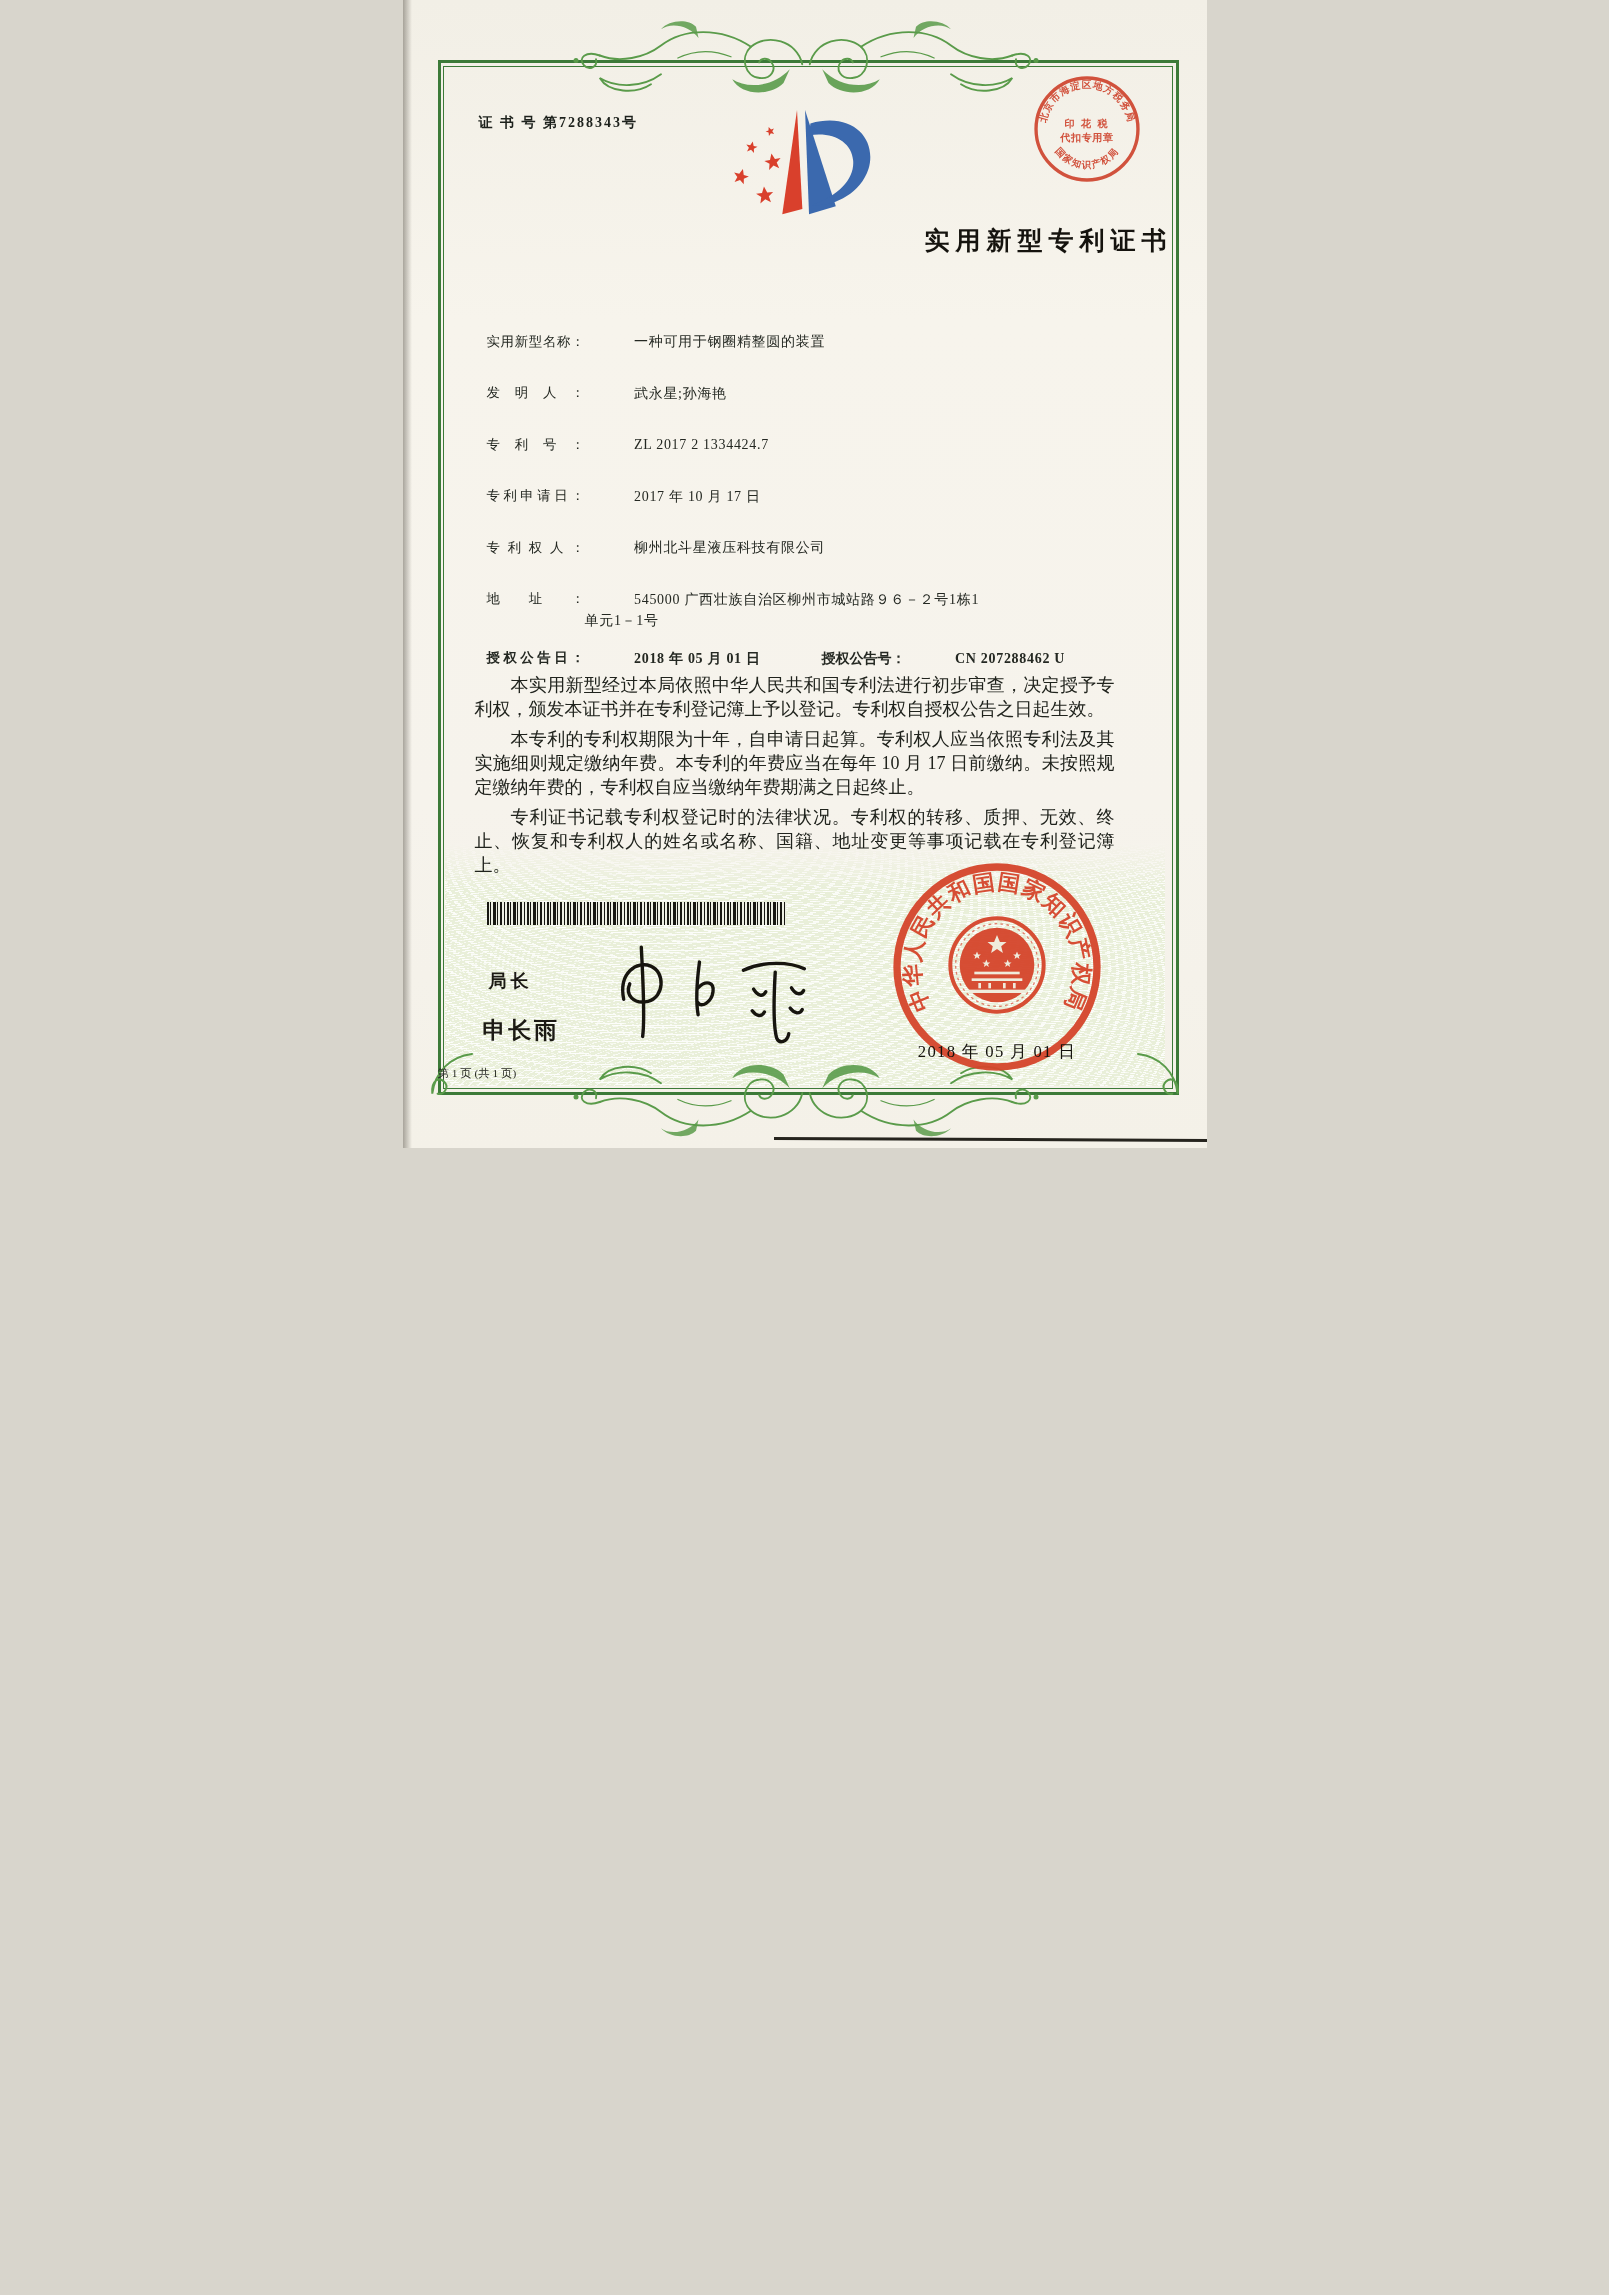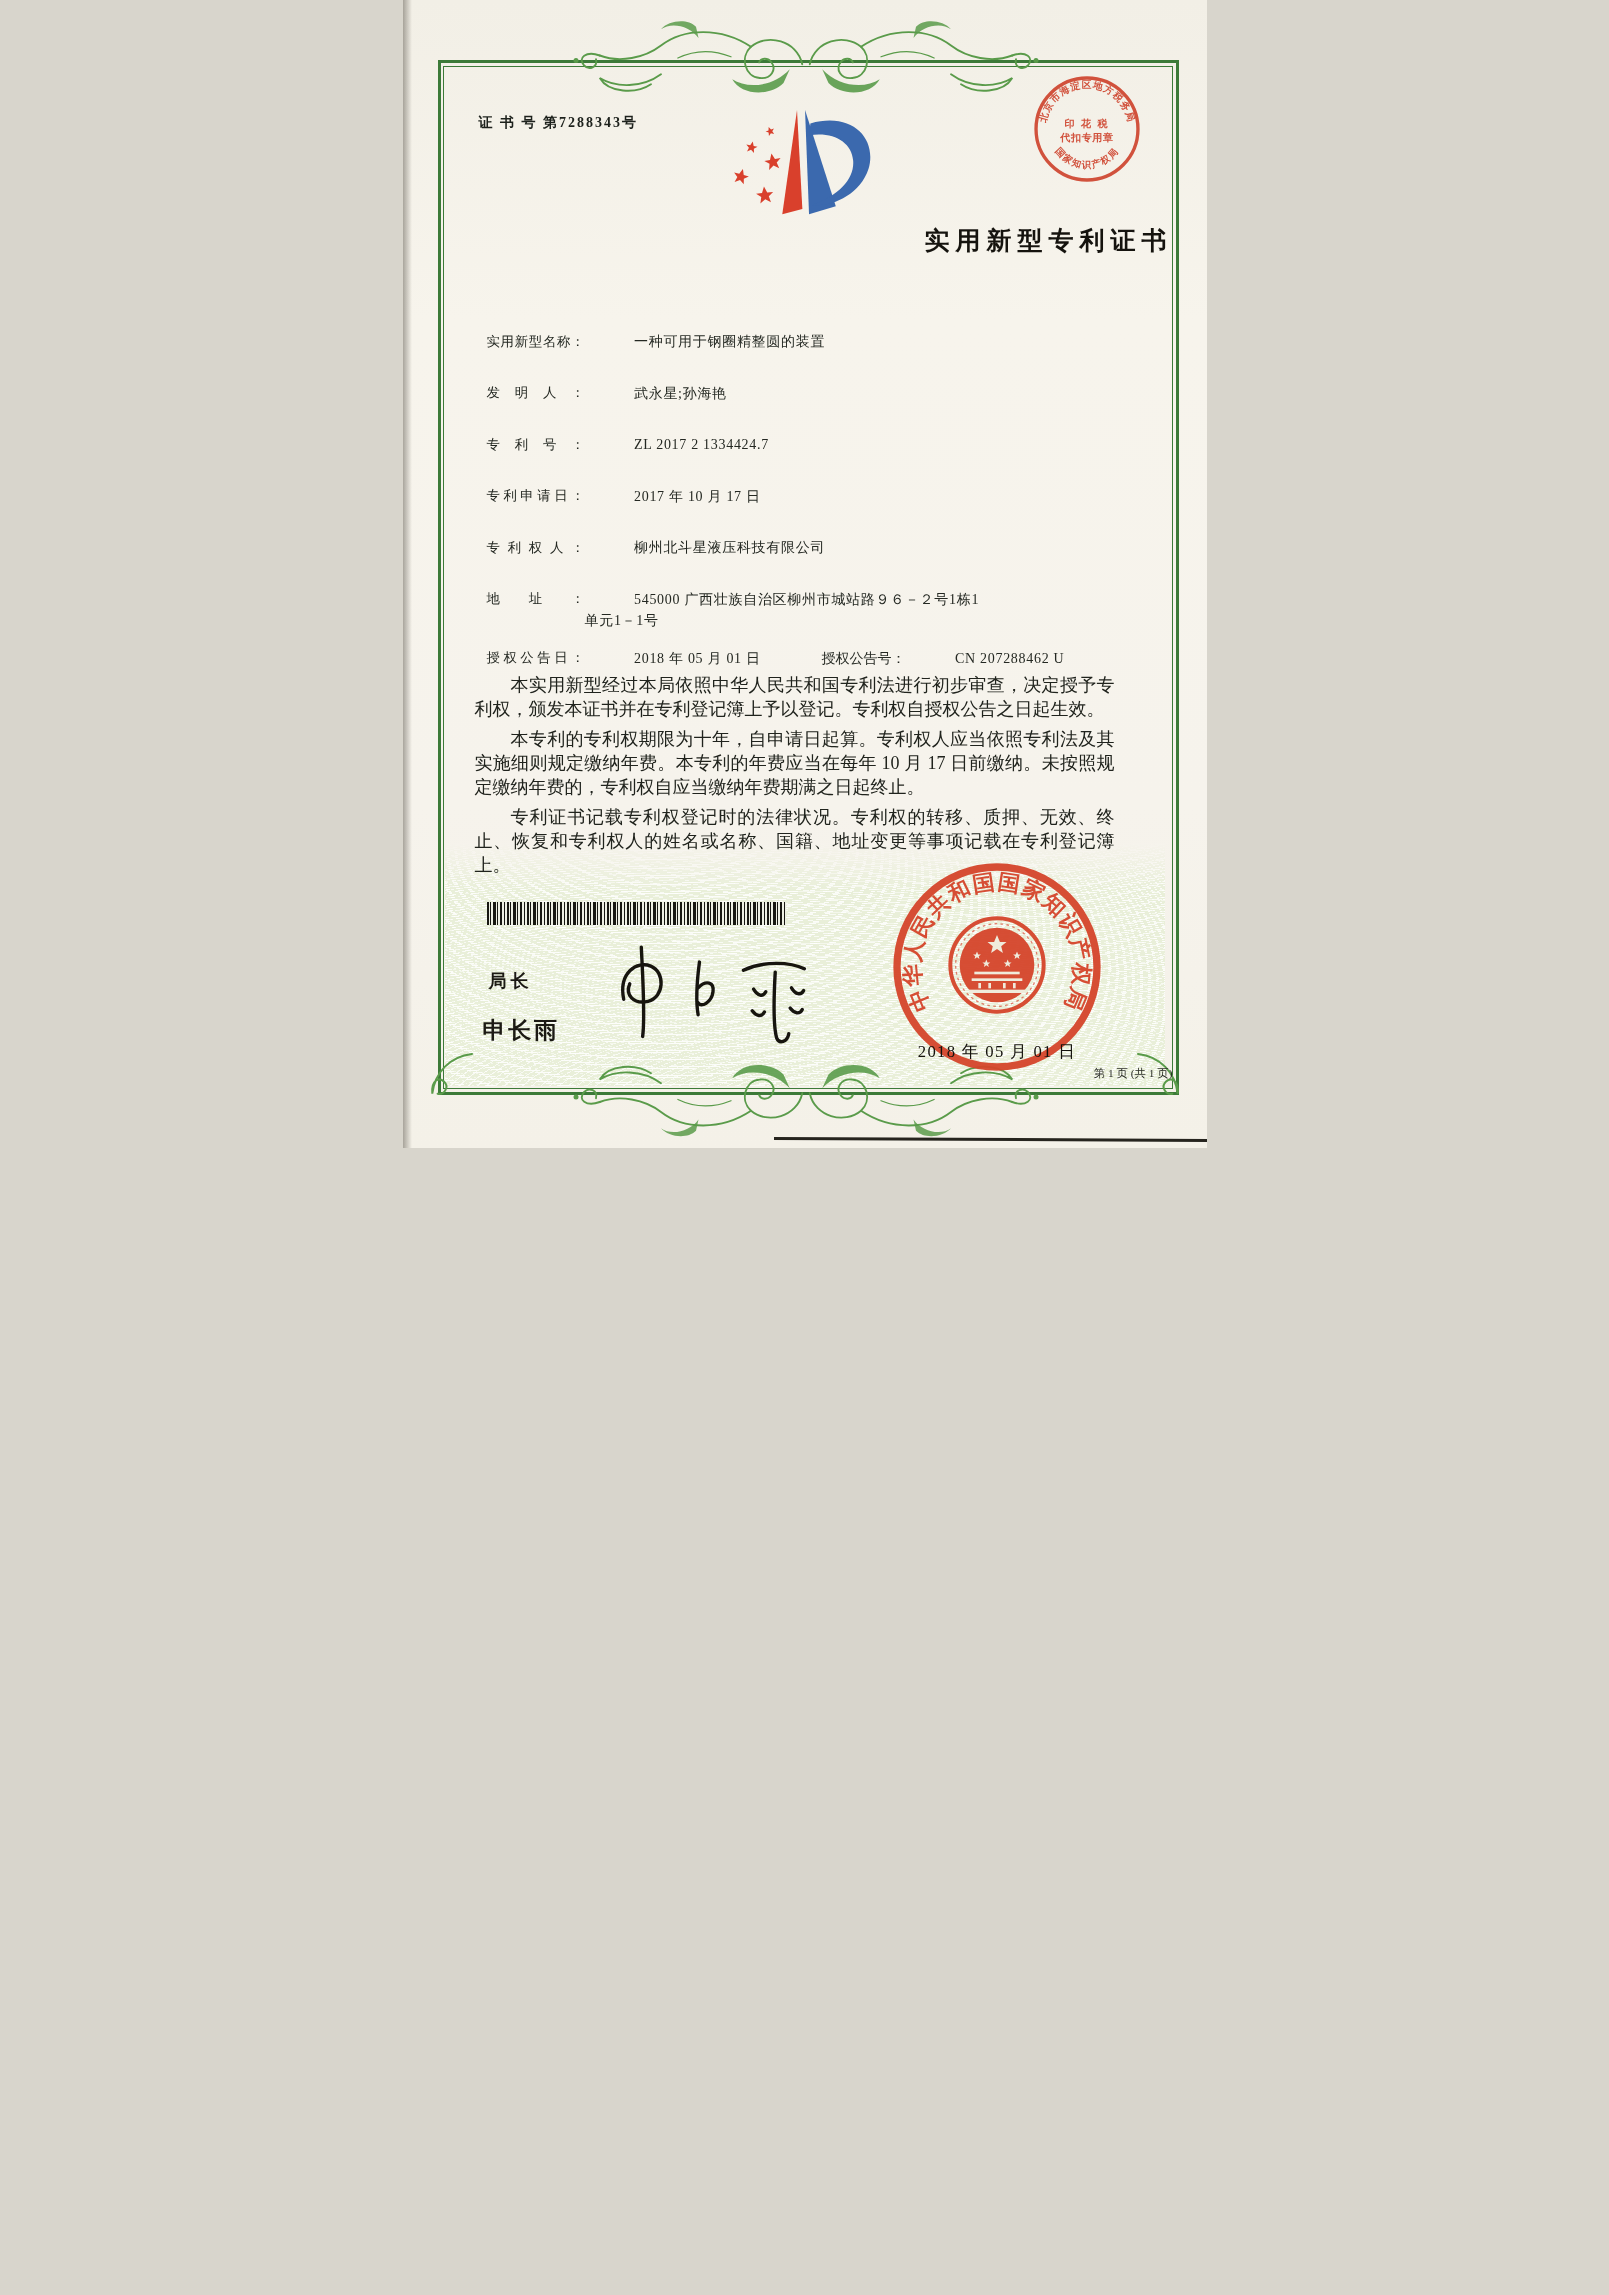--- a/index.html
+++ b/index.html
@@ -33,39 +33,39 @@
   .cert-number{position:absolute;left:76px;top:114px;font-size:14px;letter-spacing:2px;color:#1d211c;font-weight:bold;}
   .title{position:absolute;left:35px;top:224px;width:735px;text-align:right;
     font-size:25px;font-weight:bold;letter-spacing:6px;color:#15130e;}
 
   .fields{position:absolute;left:84px;top:333px;width:676px;font-size:14px;color:#242822;}
   .frow{margin-bottom:34px;line-height:1.25;}
   .flabel{display:inline-block;width:98px;font-size:13.4px;text-align:justify;text-align-last:justify;vertical-align:bottom;}
   .fvalue{letter-spacing:0.7px;margin-left:46px;}
   .addr2{margin-left:98px;margin-top:4px;letter-spacing:0.7px;}
   .frow.addr{margin-bottom:20px;}
-  .grant{display:flex;}
+  .grant{display:flex;font-weight:bold;}
   .g1{width:335px;}
 
   .paras{position:absolute;left:72px;top:673px;width:640px;font-size:18px;line-height:24px;
     text-align:justify;color:#20231d;}
   .paras p{margin:0 0 6px 0;text-indent:2em;}
 
   .barcode{position:absolute;left:84px;top:902px;width:299px;height:23px;
     background:repeating-linear-gradient(90deg,
       #181812 0 2px,#eef0e4 2px 3.3px,#181812 3.3px 4px,#eef0e4 4px 6px,
       #181812 6px 8.7px,#eef0e4 8.7px 10px,#181812 10px 10.7px,#eef0e4 10.7px 13.4px,
       #181812 13.4px 15.4px,#eef0e4 15.4px 17.4px,#181812 17.4px 18px,#eef0e4 18px 20px);}
   .director-label{position:absolute;left:86px;top:969px;font-size:18px;font-weight:700;letter-spacing:4px;color:#1c1a14;}
   .director-name{position:absolute;left:80px;top:1015px;font-size:23px;font-weight:600;letter-spacing:2.7px;color:#1c1a14;}
   .signature{position:absolute;left:195px;top:934px;}
   .seal{position:absolute;left:484px;top:857px;}
   .seal-date{position:absolute;left:474px;top:1040px;width:241px;text-align:center;
     font-size:16.7px;letter-spacing:1.3px;color:#14120d;}
-  .page-info{position:absolute;left:35px;top:1066px;width:735px;text-align:right;font-size:11.4px;color:#2a2d26;}
+  .page-info{position:absolute;left:35px;top:1066px;width:735px;text-align:left;font-size:11.4px;color:#2a2d26;}
   .tax-stamp{position:absolute;left:627px;top:72px;}
   .logo{position:absolute;left:315px;top:106px;}
 </style>
 </head>
 <body>
 
 <div class="page">
 
   <div class="guilloche"></div>
 

